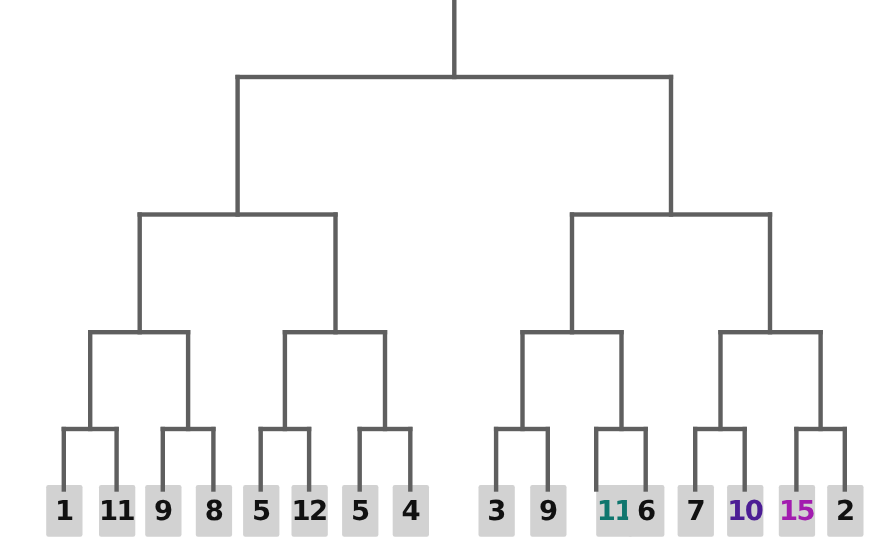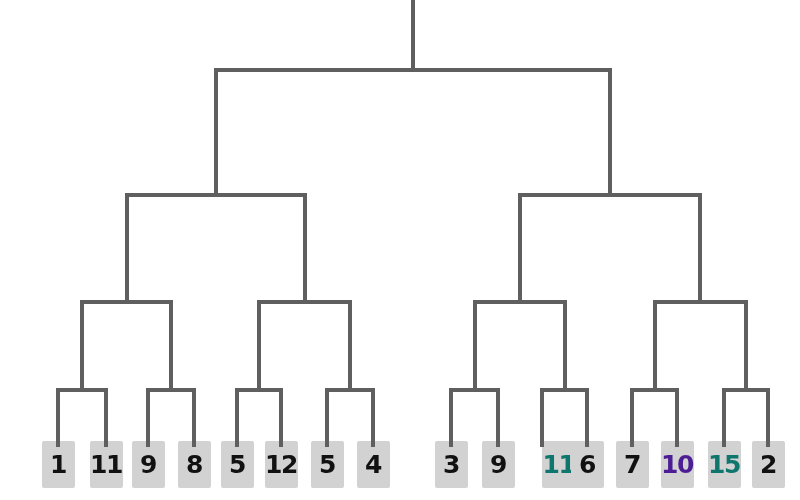--- a/index.html
+++ b/index.html
@@ -95,16 +95,16 @@
       <div class="seed-box" style="left: 220.5px; background: rgb(210, 210, 210); color: rgb(17, 17, 17);">5</div>
       <div class="seed-box" style="left: 264.5px; background: rgb(210, 210, 210); color: rgb(17, 17, 17);">12</div>
       <div class="seed-box" style="left: 310.5px; background: rgb(210, 210, 210); color: rgb(17, 17, 17);">5</div>
       <div class="seed-box" style="left: 356.5px; background: rgb(210, 210, 210); color: rgb(17, 17, 17);">4</div>
       <div class="seed-box" style="left: 434.5px; background: rgb(210, 210, 210); color: rgb(17, 17, 17);">3</div>
       <div class="seed-box" style="left: 481.5px; background: rgb(210, 210, 210); color: rgb(17, 17, 17);">9</div>
       <div class="seed-box" style="left: 542px; background: rgb(210, 210, 210); color: #0f766e;">11</div>
       <div class="seed-box" style="left: 570.5px; background: rgb(210, 210, 210); color: rgb(17, 17, 17);">6</div>
       <div class="seed-box" style="left: 615.5px; background: rgb(210, 210, 210); color: rgb(17, 17, 17);">7</div>
       <div class="seed-box" style="left: 660.5px; background: rgb(210, 210, 210); color: #4c1d95;">10</div>
-      <div class="seed-box" style="left: 707.5px; background: rgb(210, 210, 210); color: #0f766e;">15</div>
+      <div class="seed-box" style="left: 707.5px; background: rgb(210, 210, 210); color: #a21caf;">15</div>
       <div class="seed-box" style="left: 751.5px; background: rgb(210, 210, 210); color: rgb(17, 17, 17);">2</div>
     </div>
 </div>
 
 </body></html>

